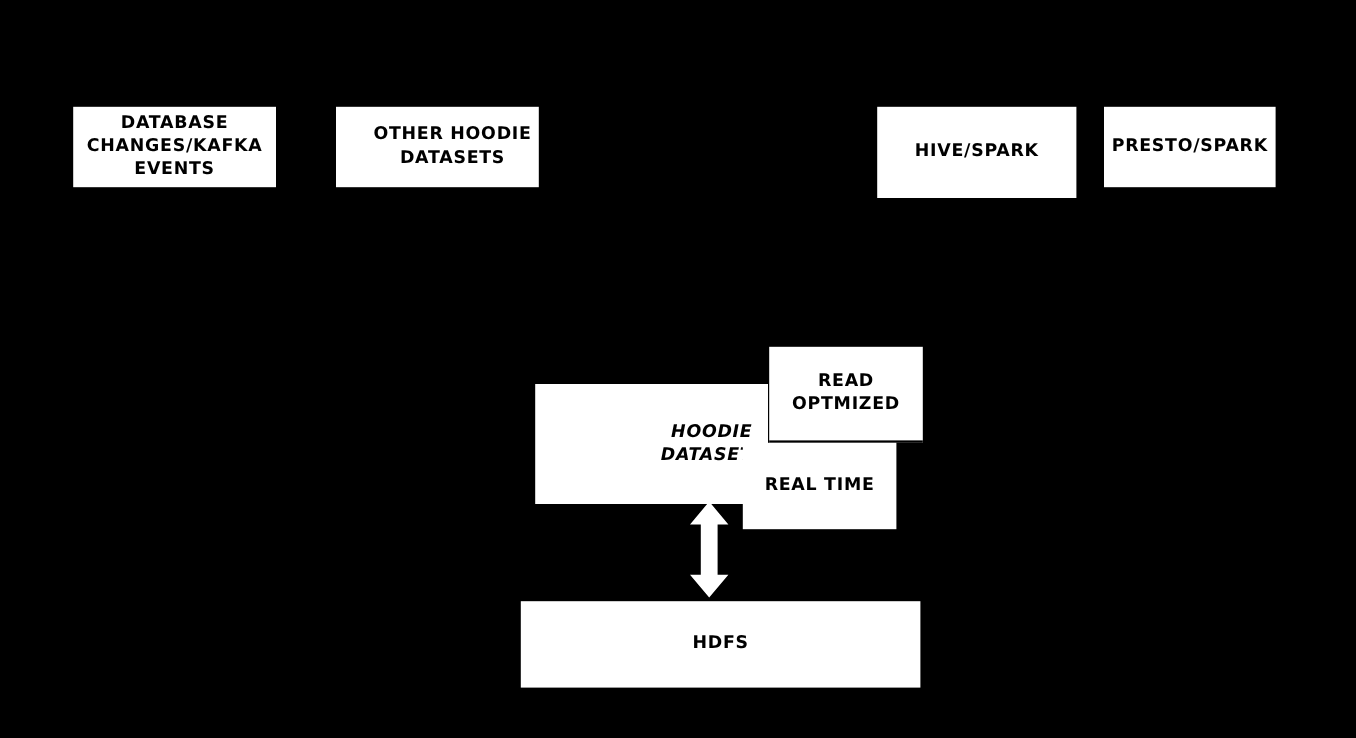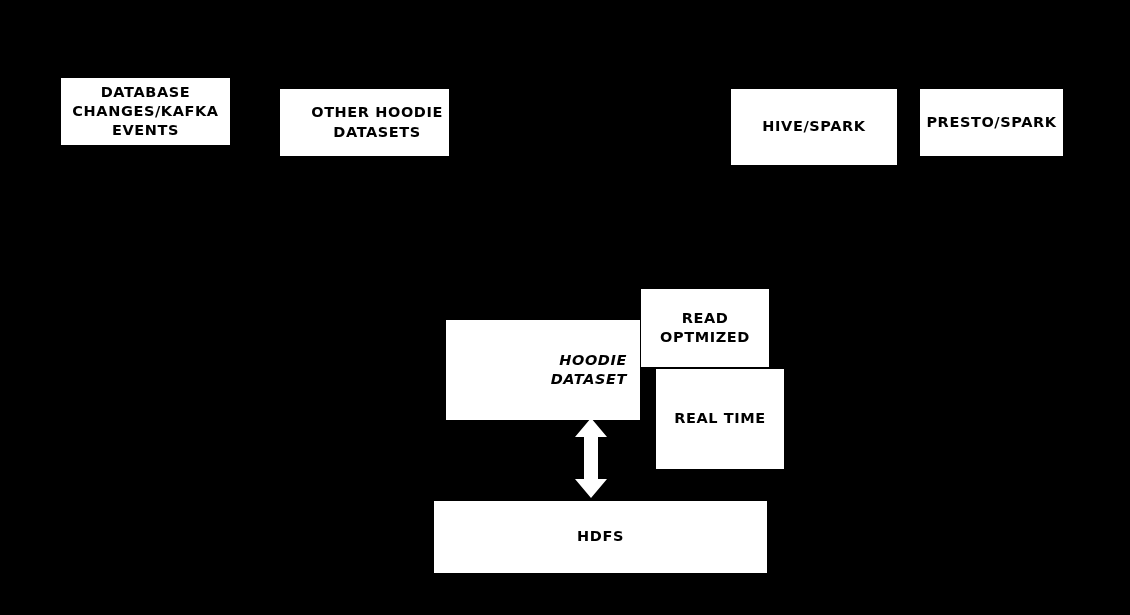--- a/index.html
+++ b/index.html
@@ -36,21 +36,21 @@
     -webkit-font-smoothing: none;
   }
   .node-label {
     display: block;
     white-space: pre-line;
     padding: 0 6px;
   }
 
   
   #node-database-changes {
-    left: 61px;  top: 78px;  width: 169px; height: 67px;
+    left: 61px;  top: 89px;  width: 169px; height: 67px;
   }
   #node-other-hoodie-datasets {
     left: 280px; top: 89px;  width: 169px; height: 67px; justify-content: flex-end;
   }
   
   #node-hive-spark {
     left: 731px; top: 89px;  width: 166px; height: 76px;
   }
   #node-presto-spark {
     left: 920px; top: 89px;  width: 143px; height: 67px;
@@ -66,21 +66,21 @@
     padding-right: 13px;
     font-style: italic;
   }
 
   
   #node-read-optimized {
     left: 641px; top: 289px; width: 128px; height: 80px;
     border-bottom: 2px solid #000000;
   }
   #node-real-time {
-    left: 656px; top: 369px; width: 128px; height: 100px;
+    left: 619px; top: 369px; width: 128px; height: 72px;
   }
 
   
   #node-hdfs {
     left: 434px; top: 501px; width: 333px; height: 72px; text-align: center;
   }
 
   
   #arrow-dataset-hdfs {
     position: absolute;

